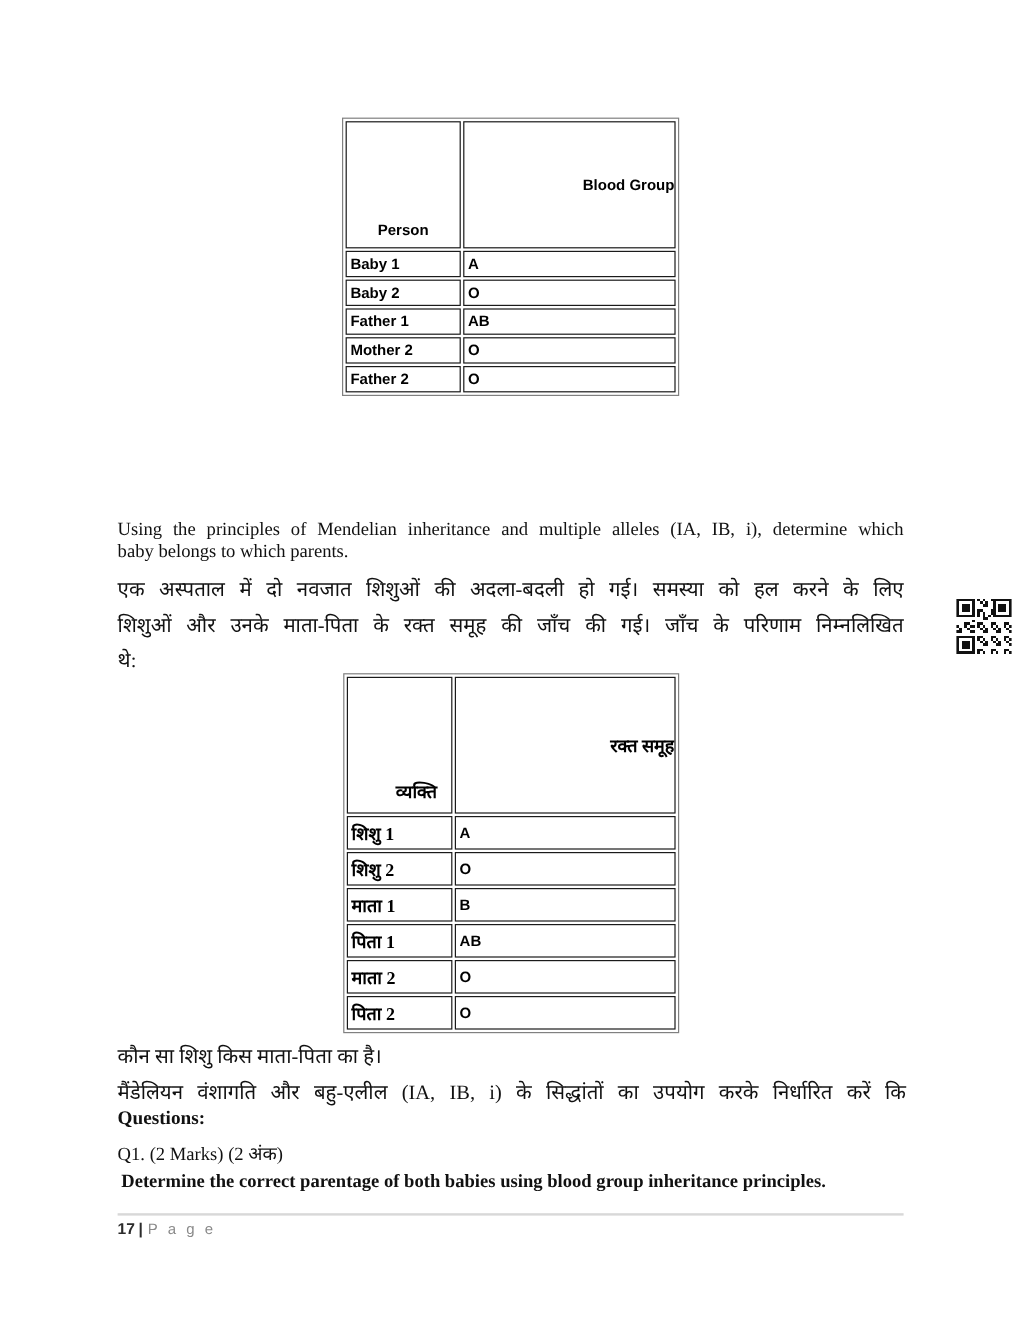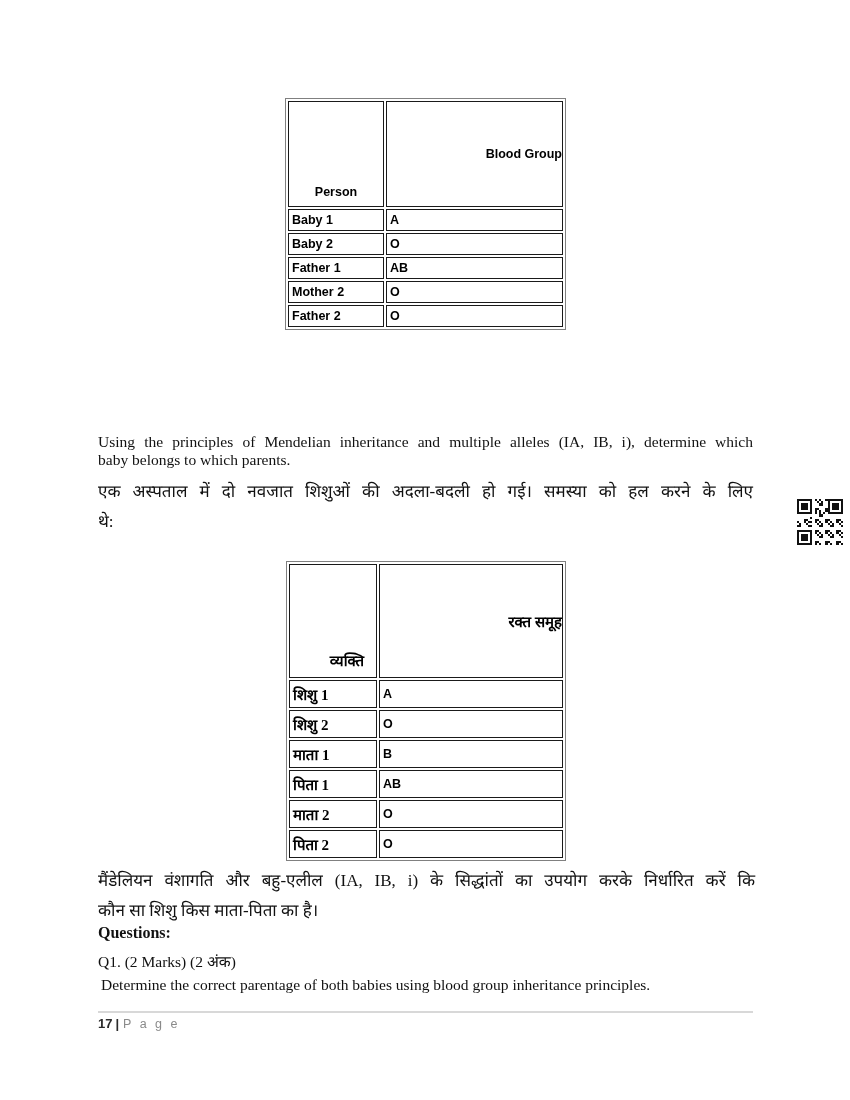--- a/index.html
+++ b/index.html
@@ -74,21 +74,21 @@
   .para { position:absolute; left:98px; width:655px; }
   .line { display:block; }
   .just { text-align:justify; text-align-last:justify; }
 
   .para-en   { top:433px; font-size:15.5px; line-height:17.5px; }
   .para-hi1  { top:477px; font-size:17px;  line-height:29.5px; }
   .para-hi2  { top:866px; width:657px; font-size:17px; line-height:30px; }
 
   .q-heading { position:absolute; left:98px; top:924px; font-size:16px; font-weight:700; }
   .q1-label  { position:absolute; left:98px; top:950px; font-size:15.5px; }
-  .q1-text   { position:absolute; left:101px; top:976px; font-size:15.5px; }
+  .q1-text   { position:absolute; left:101px; top:976px; font-size:15.5px;font-weight:bold; }
 
   
   .qr { position:absolute; left:797px; top:499px; width:46px; height:46px; }
 
   
   .footer-rule {
     position:absolute; left:98px; top:1011px;
     width:655px; height:2px; background:#d8d8d8;
   }
   .footer {
@@ -136,20 +136,21 @@
       </table>
   </div>
 
   <div class="para para-en">
     <span class="line just">Using the principles of Mendelian inheritance and multiple alleles (IA, IB, i), determine which</span>
     <span class="line">baby belongs to which parents.</span>
   </div>
 
   <div class="para para-hi1">
     <span class="line just">एक अस्पताल में दो नवजात शिशुओं की अदला-बदली हो गई। समस्या को हल करने के लिए</span>
+    <span class="line just">शिशुओं और उनके माता-पिता के रक्त समूह की जाँच की गई। जाँच के परिणाम निम्नलिखित</span>
     <span class="line">थे:</span>
   </div>
 
   <svg class="qr" id="qr-svg" viewBox="0 0 21 21" shape-rendering="crispEdges" xmlns="http://www.w3.org/2000/svg">
       <rect x="0" y="0" width="1" height="1" fill="#111"></rect>
       <rect x="1" y="0" width="1" height="1" fill="#111"></rect>
       <rect x="2" y="0" width="1" height="1" fill="#111"></rect>
       <rect x="3" y="0" width="1" height="1" fill="#111"></rect>
       <rect x="4" y="0" width="1" height="1" fill="#111"></rect>
       <rect x="5" y="0" width="1" height="1" fill="#111"></rect>
@@ -364,22 +365,22 @@
       </tr>
       <tr>
         <td class="c1 data hi-cell">पिता 2</td>
         <td class="data val-cell">O</td>
       </tr>
     </tbody>
       </table>
   </div>
 
   <div class="para para-hi2">
+    <span class="line">कौन सा शिशु किस माता-पिता का है।</span>
     <span class="line just">मैंडेलियन वंशागति और बहु-एलील (IA, IB, i) के सिद्धांतों का उपयोग करके निर्धारित करें कि</span>
-    <span class="line">कौन सा शिशु किस माता-पिता का है।</span>
   </div>
 
   <div class="q-heading">Questions:</div>
   <div class="q1-label">Q1. (2 Marks) (2 अंक)</div>
   <div class="q1-text">Determine the correct parentage of both babies using blood group inheritance principles.</div>
 
   <div class="footer-rule"></div>
   <div class="footer">
     <span class="pg-num">17</span><span class="pg-sep">|</span><span class="pg-label">P a g e</span>
   </div>

